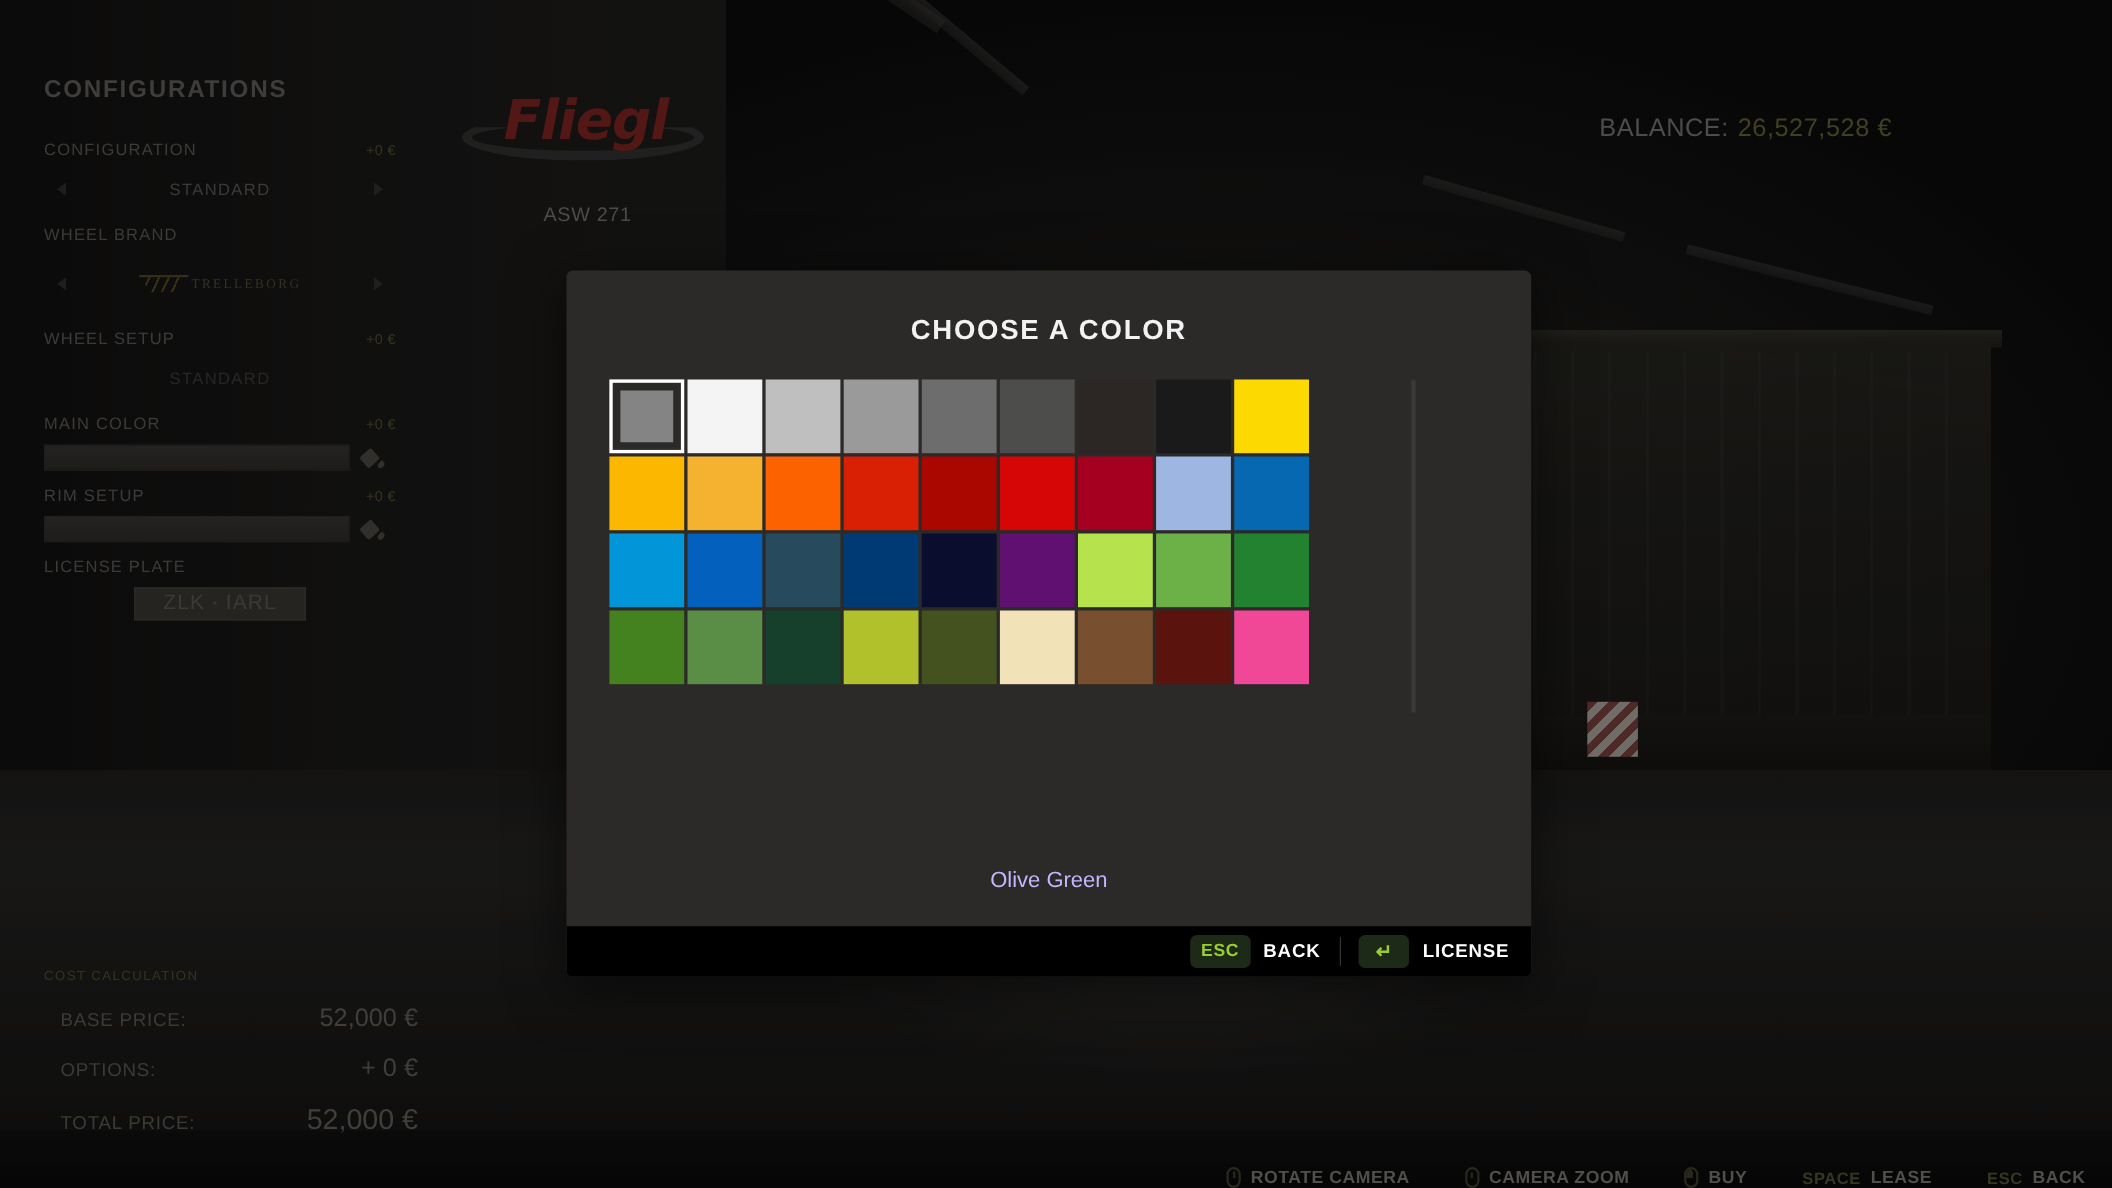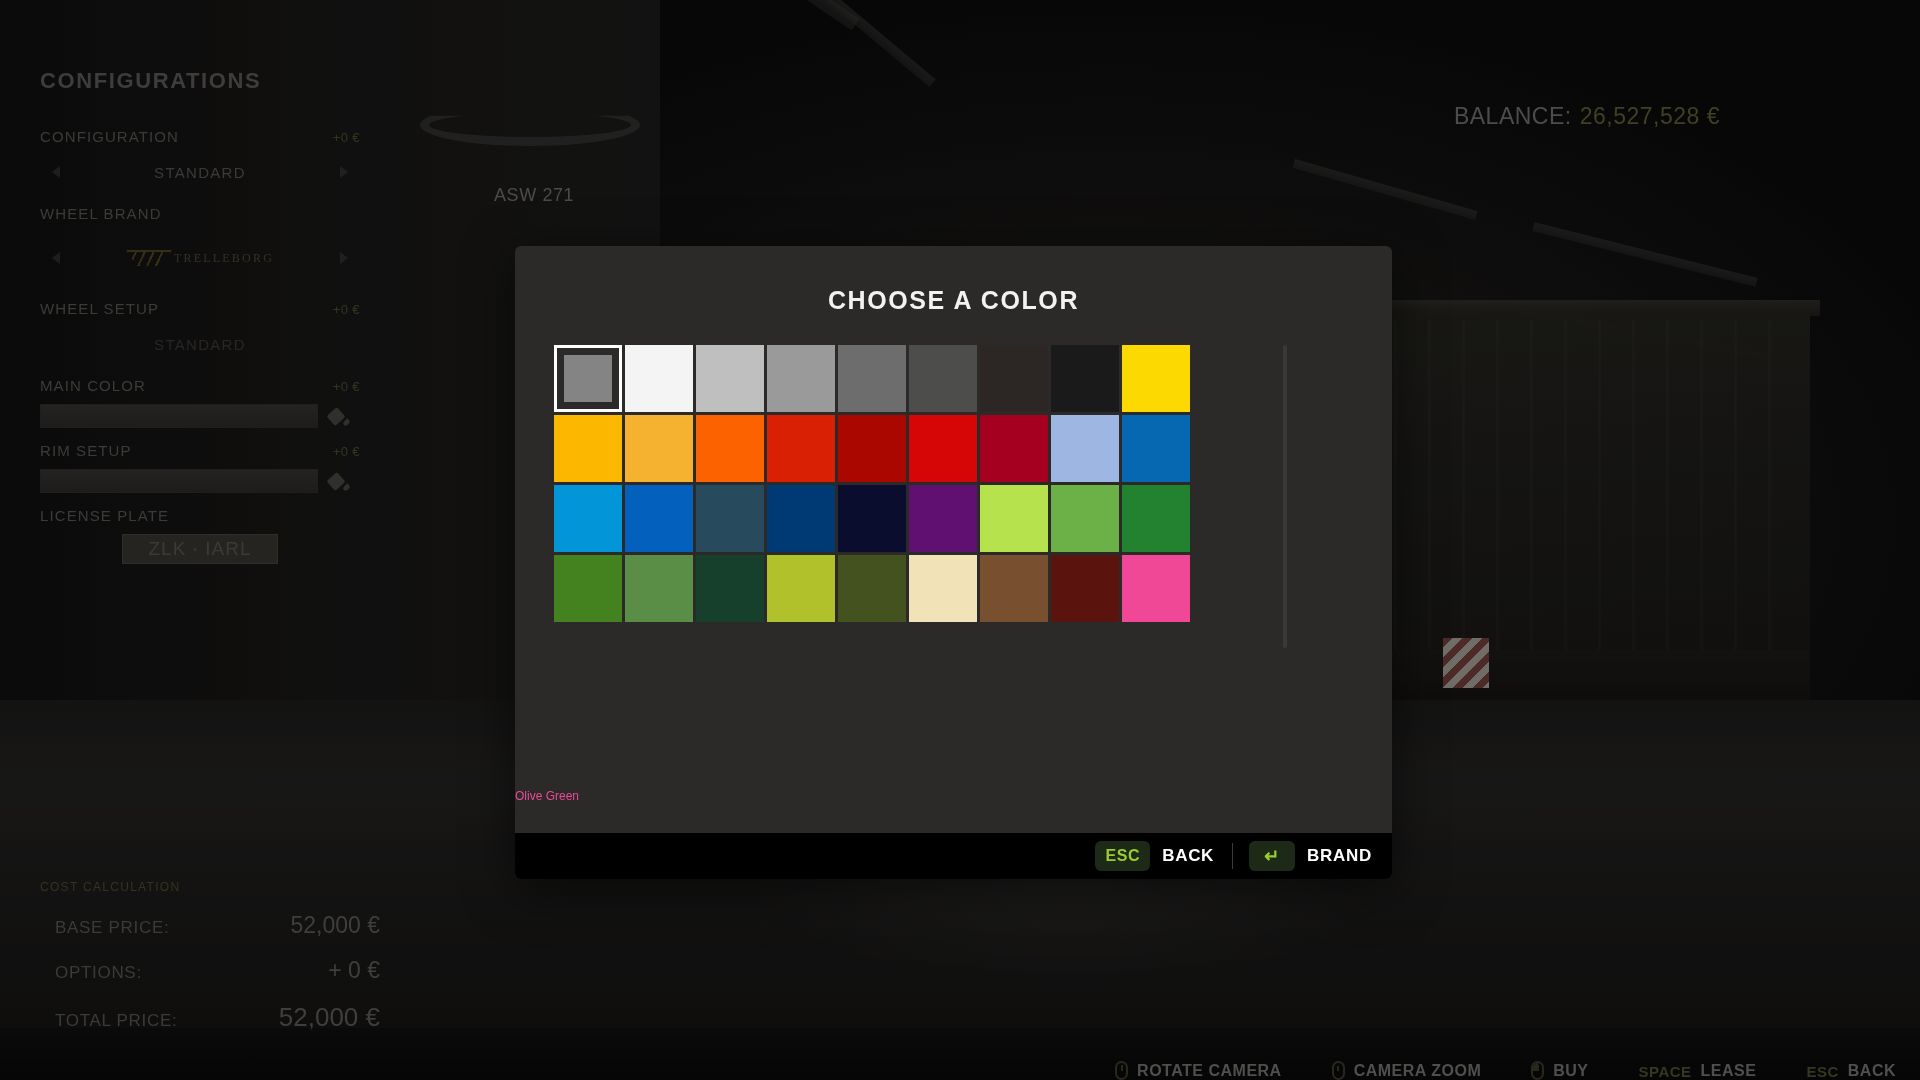--- a/index.html
+++ b/index.html
@@ -276,23 +276,23 @@
   .sw.selected {
     outline: 3px solid #ffffff;
     outline-offset: -3px;
     box-shadow: inset 0 0 0 10px #2b2a29;
   }
   .scrolltrack {
     position: absolute; right: 67px; top: 0; width: 4px; height: 303px;
     background: #3a3937; border-radius: 2px;
   }
   .color-name {
-    text-align: left;
+    text-align: center;
     margin-top: 94px; margin-bottom: 30px;
-    font-size: 12px; color: #ec4899;
+    font-size: 20px; color: #c4b5fd;
   }
   .modal-footer {
     height: 46px; background: #000000;
     display: flex; align-items: center; justify-content: flex-end;
     gap: 0; padding-right: 20px;
   }
   .fbtn { display: flex; align-items: center; gap: 12px; margin-left: 16px; }
   .keycap {
     background: #1e2a18;
     border-radius: 6px;
@@ -326,20 +326,21 @@
     <div class="wheel wheel-a"></div>
     <div class="wheel wheel-b"></div>
     <div class="chock"></div>
 
     <div class="floor"></div>
     <div class="floor-sheen"></div>
   </div>
 
   <div class="brand">
     <div class="brand-swoosh"></div>
+    <div class="brand-text">Fliegl</div>
   </div>
   <div class="vehicle-name">ASW 271</div>
 
   <div class="balance">
     <span>BALANCE:</span><span class="amt">26,527,528 €</span>
   </div>
 
   <div class="sidebar">
     <div class="panel-title">CONFIGURATIONS</div>
 
@@ -512,18 +513,18 @@
     <div class="modal-footer">
       <div class="fbtn">
         <span class="keycap">ESC</span>
         <span class="flabel">BACK</span>
       </div>
       <span class="fsep"></span>
       <div class="fbtn">
         <span class="keycap">
             <span class="enter-glyph">↵</span>
           </span>
-        <span class="flabel">BRAND</span>
+        <span class="flabel">LICENSE</span>
       </div>
     </div>
   </div>
 
 </div>
 
 </body></html>

